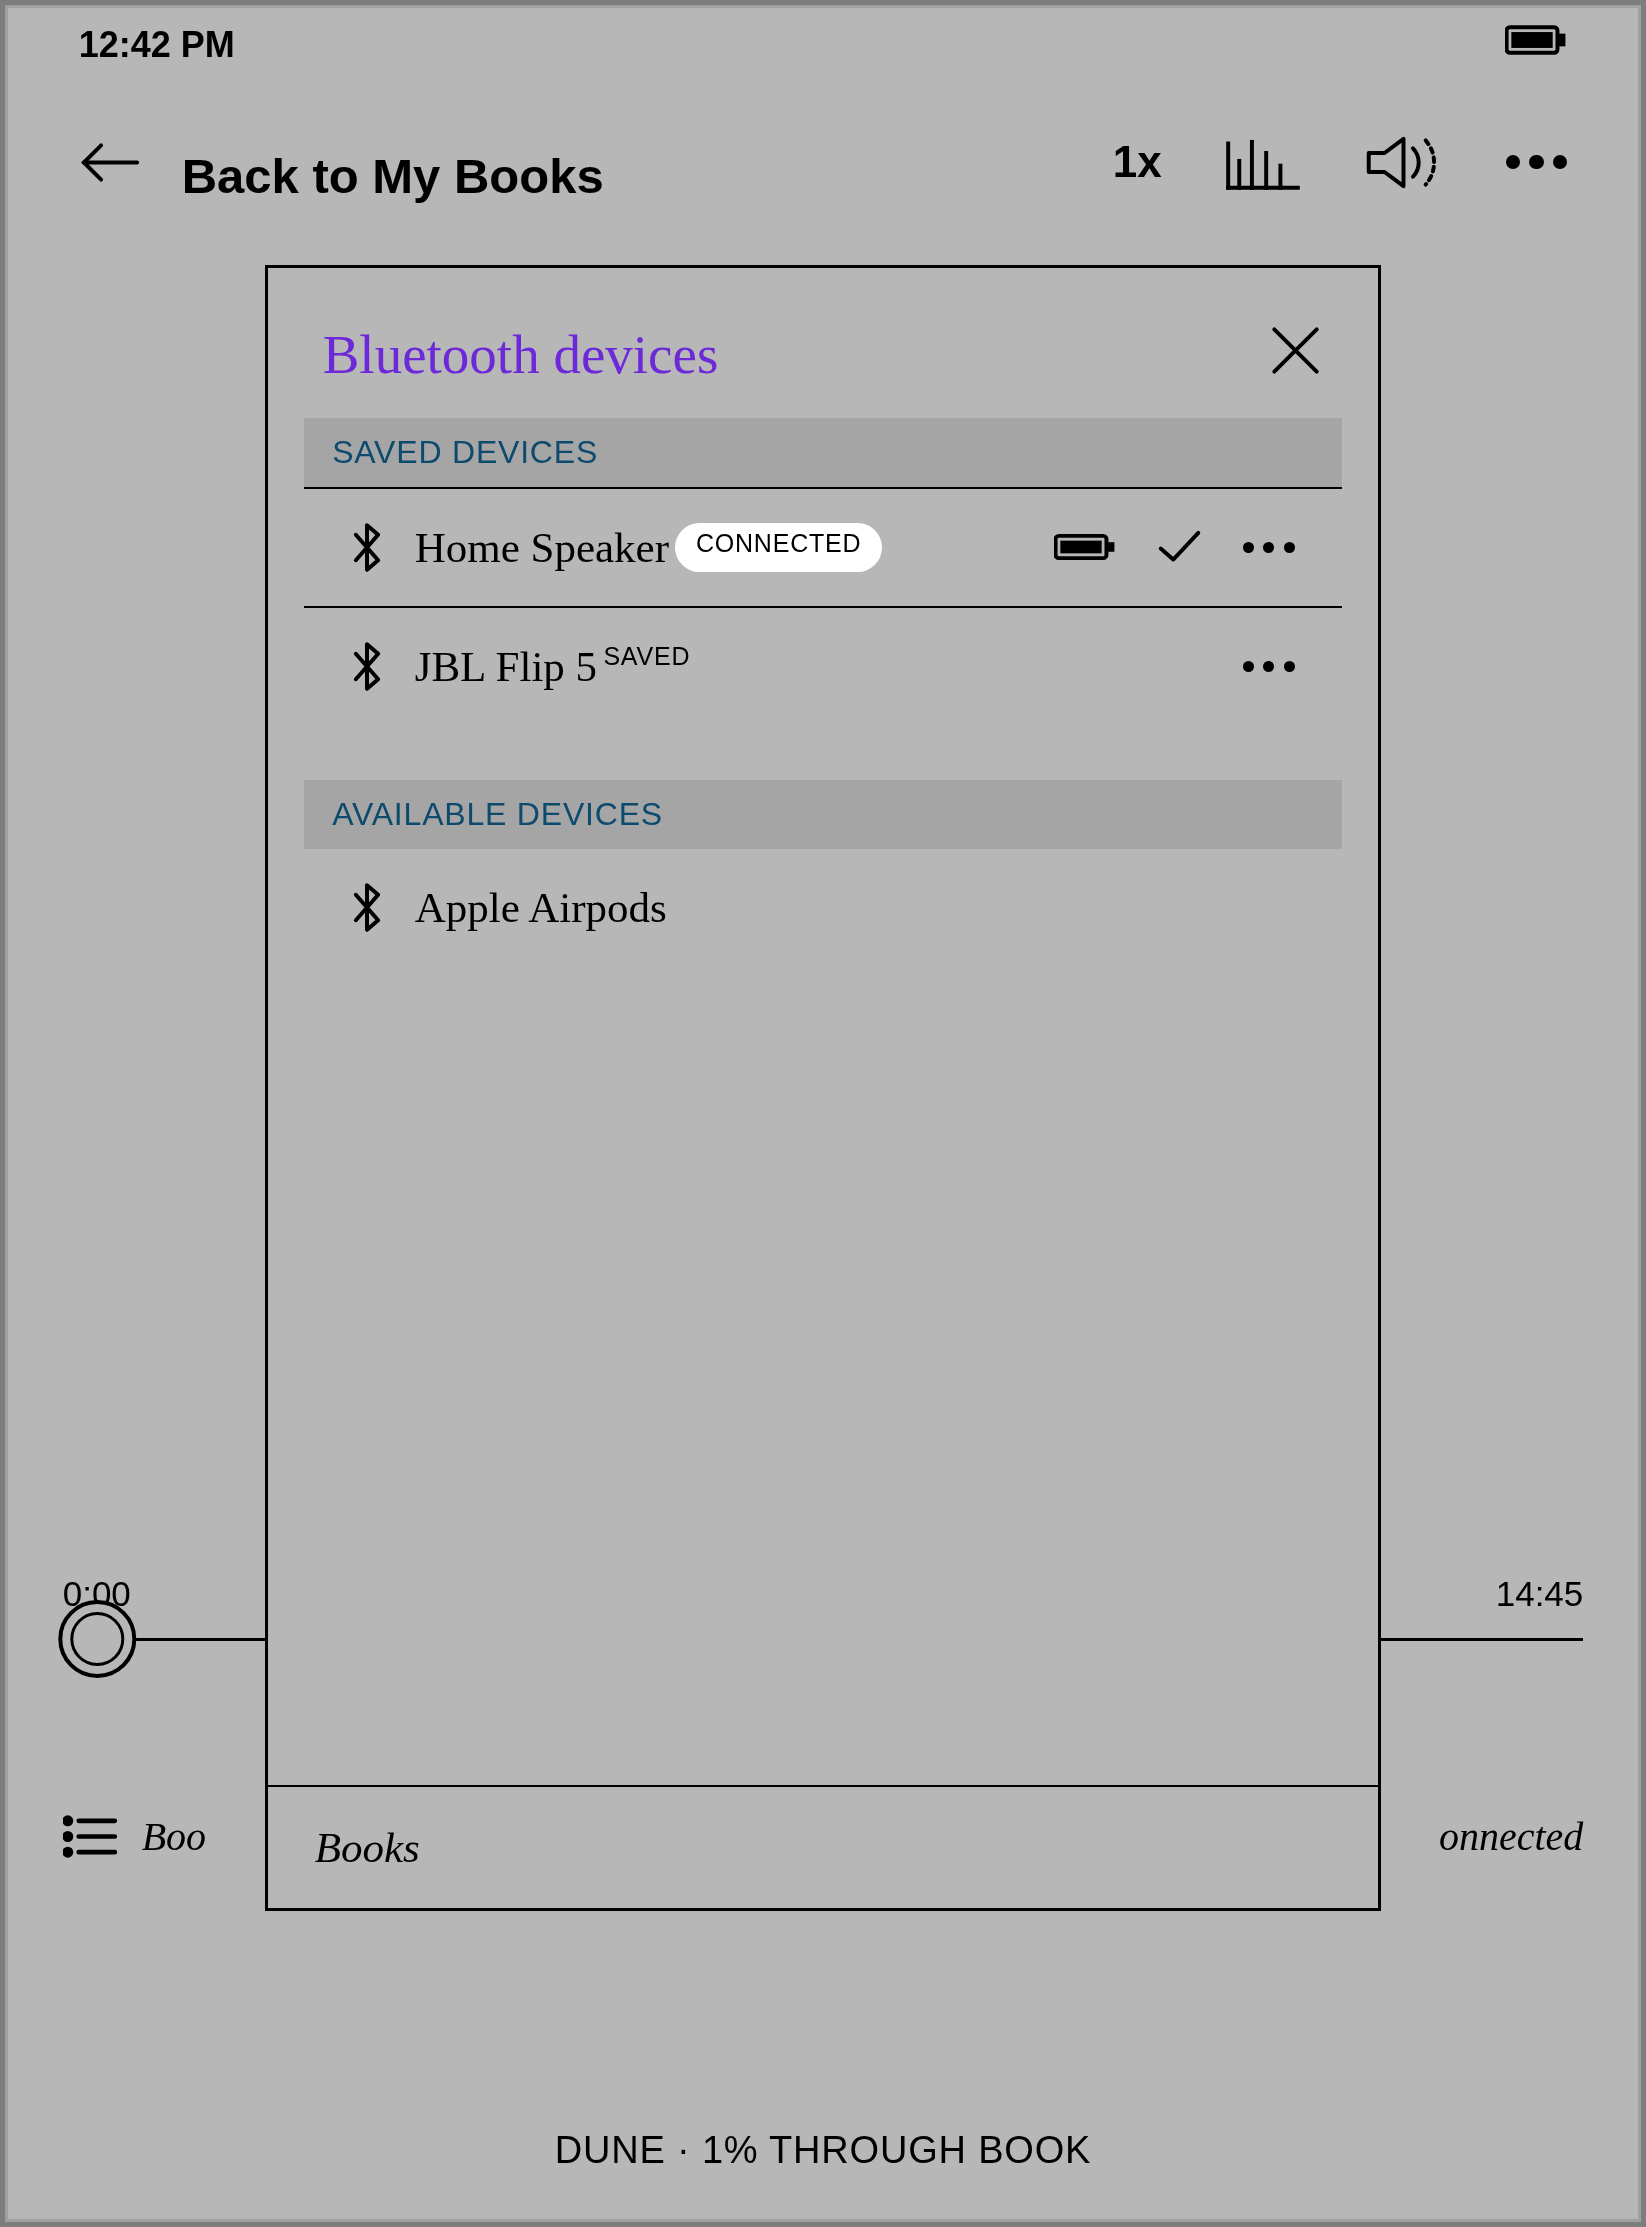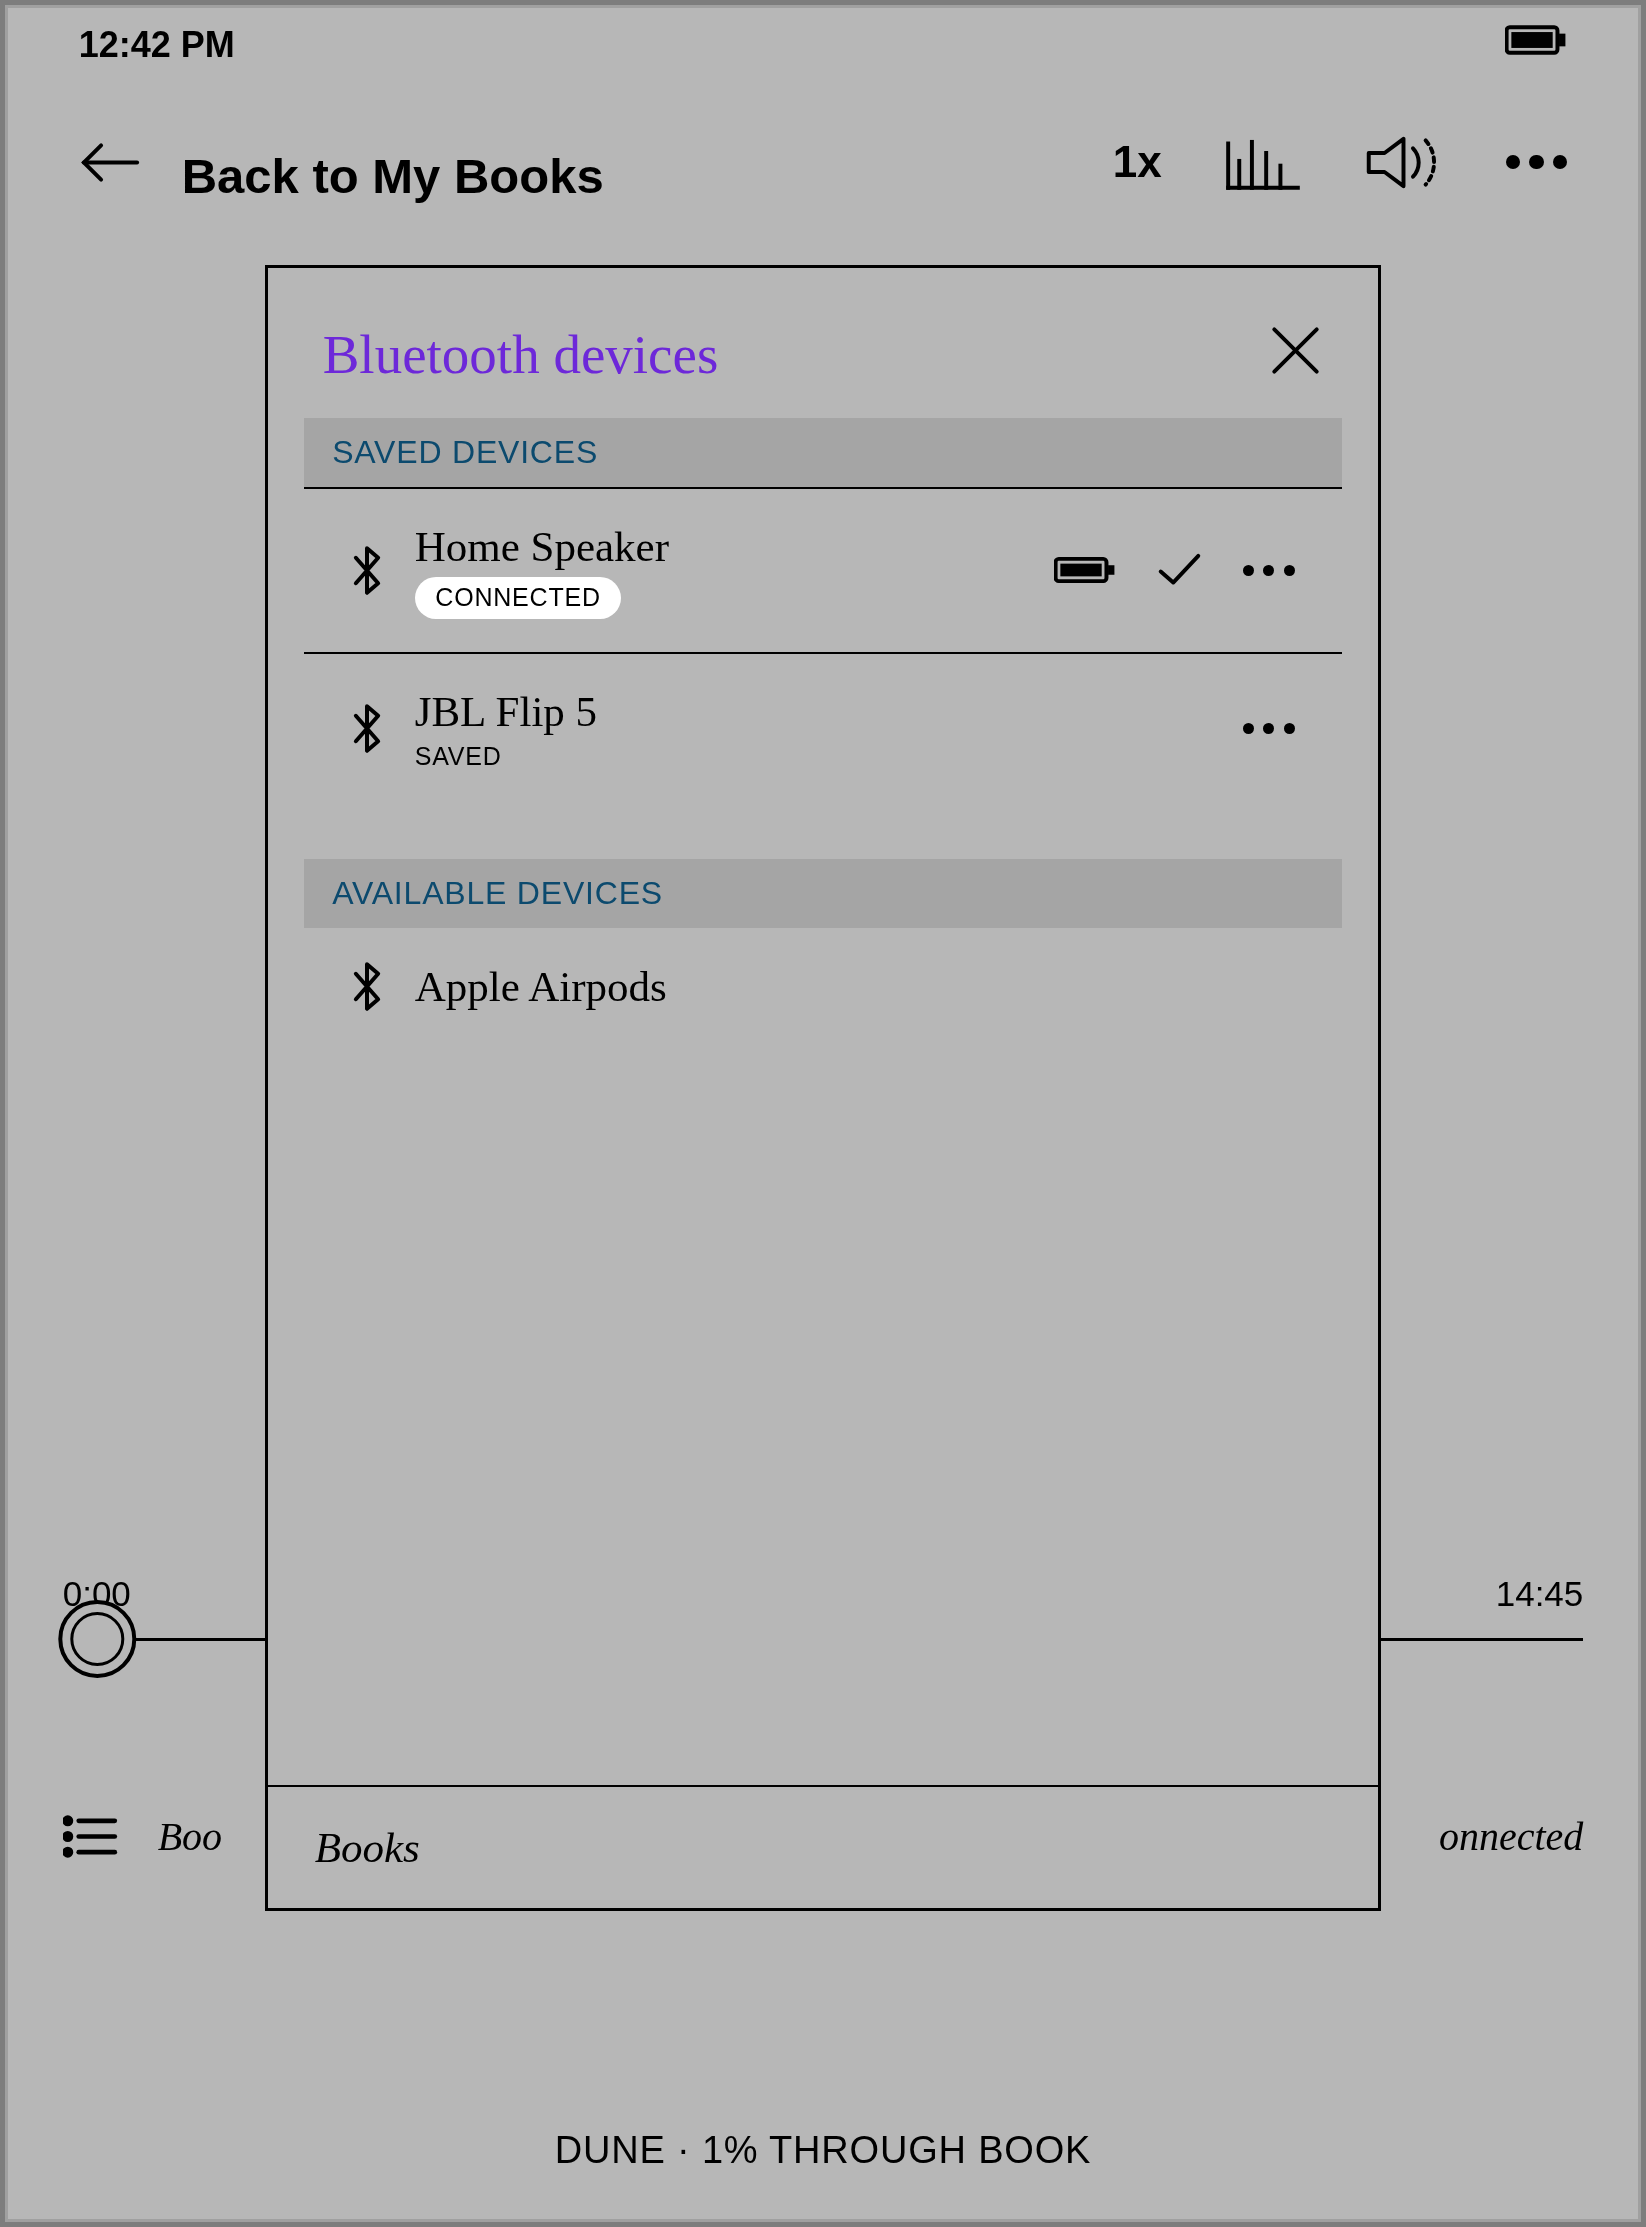--- a/index.html
+++ b/index.html
@@ -62,21 +62,21 @@
     content:""; position:absolute; left:8px; top:8px; right:8px; bottom:8px;
     border:3.2px solid #000; border-radius:50%;
   }
 
   
   .bottom-row {
     position:absolute; top:1805px; left:55px; right:55px;
     display:flex; align-items:center; justify-content:space-between;
     font-style:italic; font-size:40px; color:#000;
   }
-  .bottom-row .left-chunk { display:flex; align-items:flex-start; gap:40px; }
+  .bottom-row .left-chunk { display:flex; align-items:flex-start; gap:24px; }
 
   
   .caption {
     position:absolute; left:0; right:0; top:2121px;
     text-align:center;
     font-family:-apple-system,"Helvetica Neue",Arial,sans-serif;
     font-size:38px; color:#000; letter-spacing:0.8px;
   }
 
   
@@ -103,21 +103,21 @@
   }
   .section-header.avail { border-bottom:none; margin-top:55px;}
   .device-row {
     display:flex; align-items:center;
     padding:33px 47px;
     margin:0 36px;
     border-bottom:2.4px solid #000;
     gap:32px;
   }
   .device-row.noborder { border-bottom:none; }
-  .device-info { flex:1; display:flex; flex-direction:column; gap:6.3px;}
+  .device-info { flex:1; display:flex; flex-direction:row; gap:6.3px;}
   .device-name { font-family:Georgia,serif; font-size:43px; color:#000; }
   .device-status {
     font-family:-apple-system,"Helvetica Neue",Arial,sans-serif;
     font-size:25px; letter-spacing:0.8px; color:#000;
   }
   .device-status.pill {
     background:#fff; border-radius:32px; padding:6.3px 20.6px; display:inline-block; width:max-content;
   }
   .device-right { display:flex; align-items:center; gap:40px; }
 

